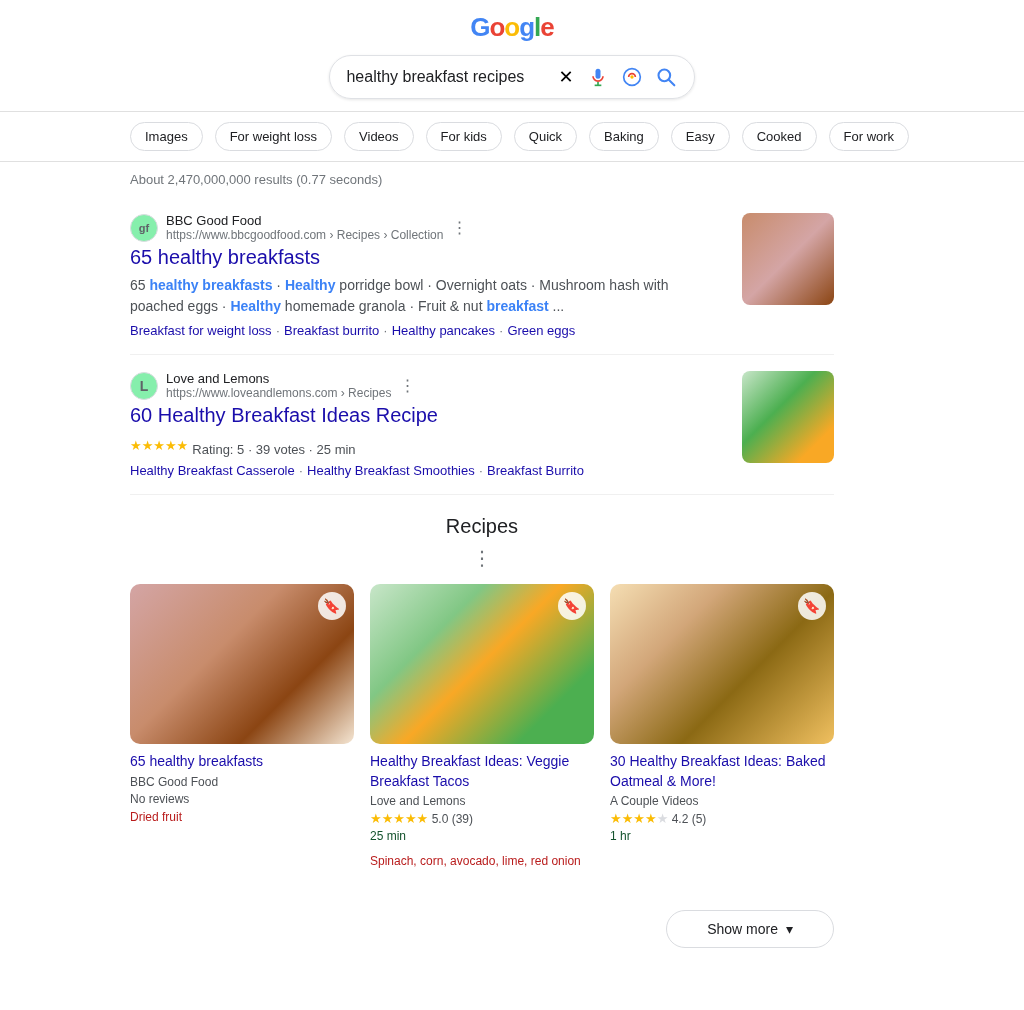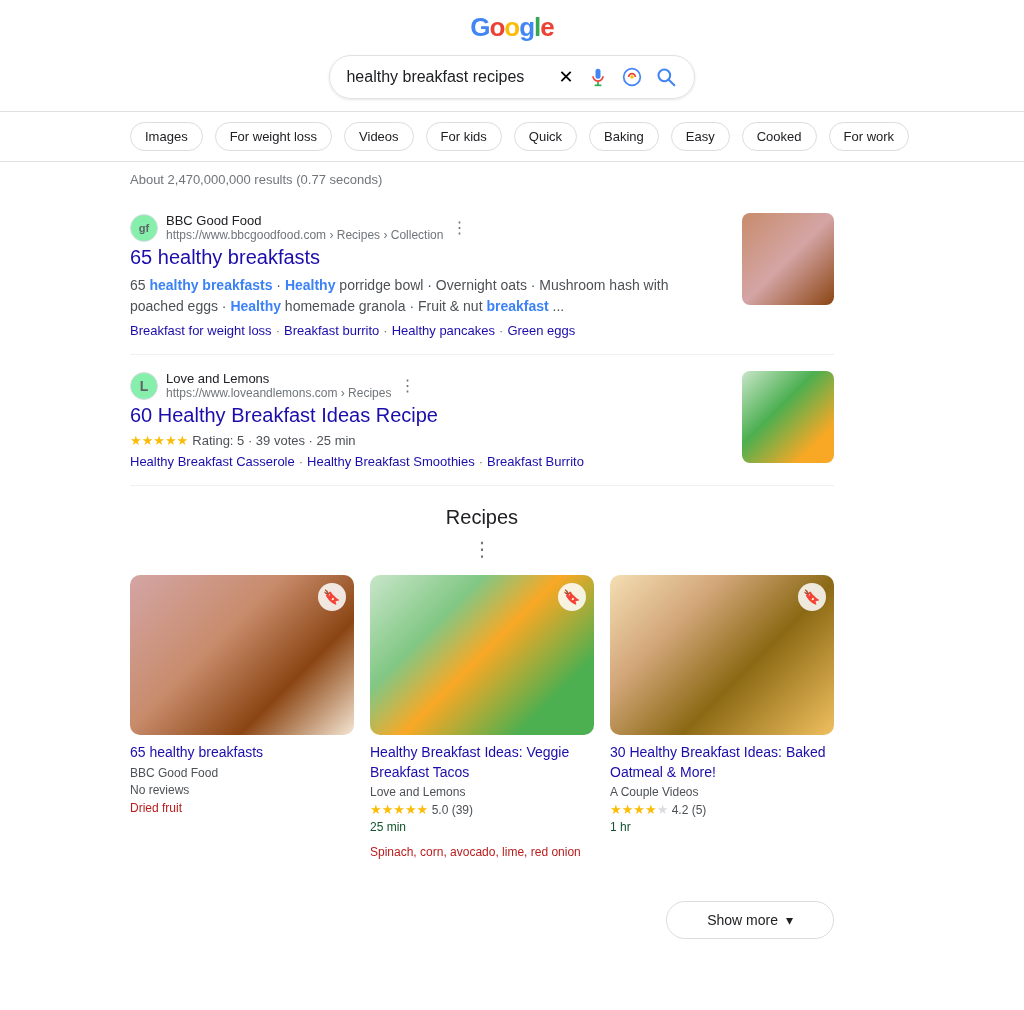--- a/index.html
+++ b/index.html
@@ -158,21 +158,21 @@
       height: 92px;
       border-radius: 8px;
       background: #e0e0e0;
       flex-shrink: 0;
       overflow: hidden;
       display: flex;
       align-items: center;
       justify-content: center;
     }
     .stars { color: #FBBC05; font-size: 13px; }
-    .rating-info { font-size: 13px; color: #4d5156; }
+    .rating-info { font-size: 13px; color: #4d5156; margin-top: 9px; }
     
     .recipes-section {
       padding: 20px 0;
     }
     .recipes-header {
       display: flex;
       align-items: center;
       gap: 8px;
       margin-bottom: 14px;
       flex-direction: column;

